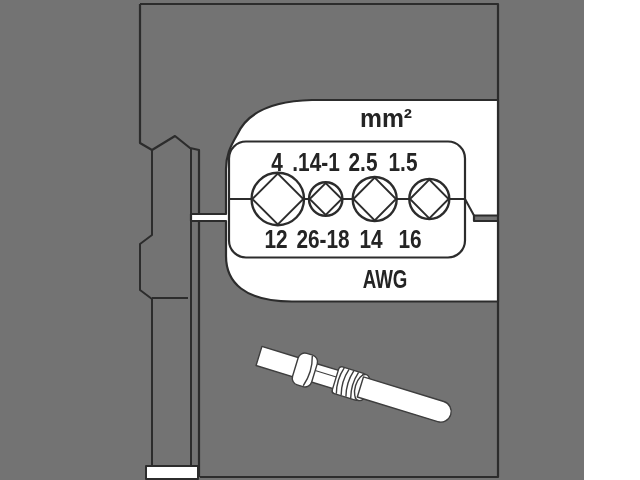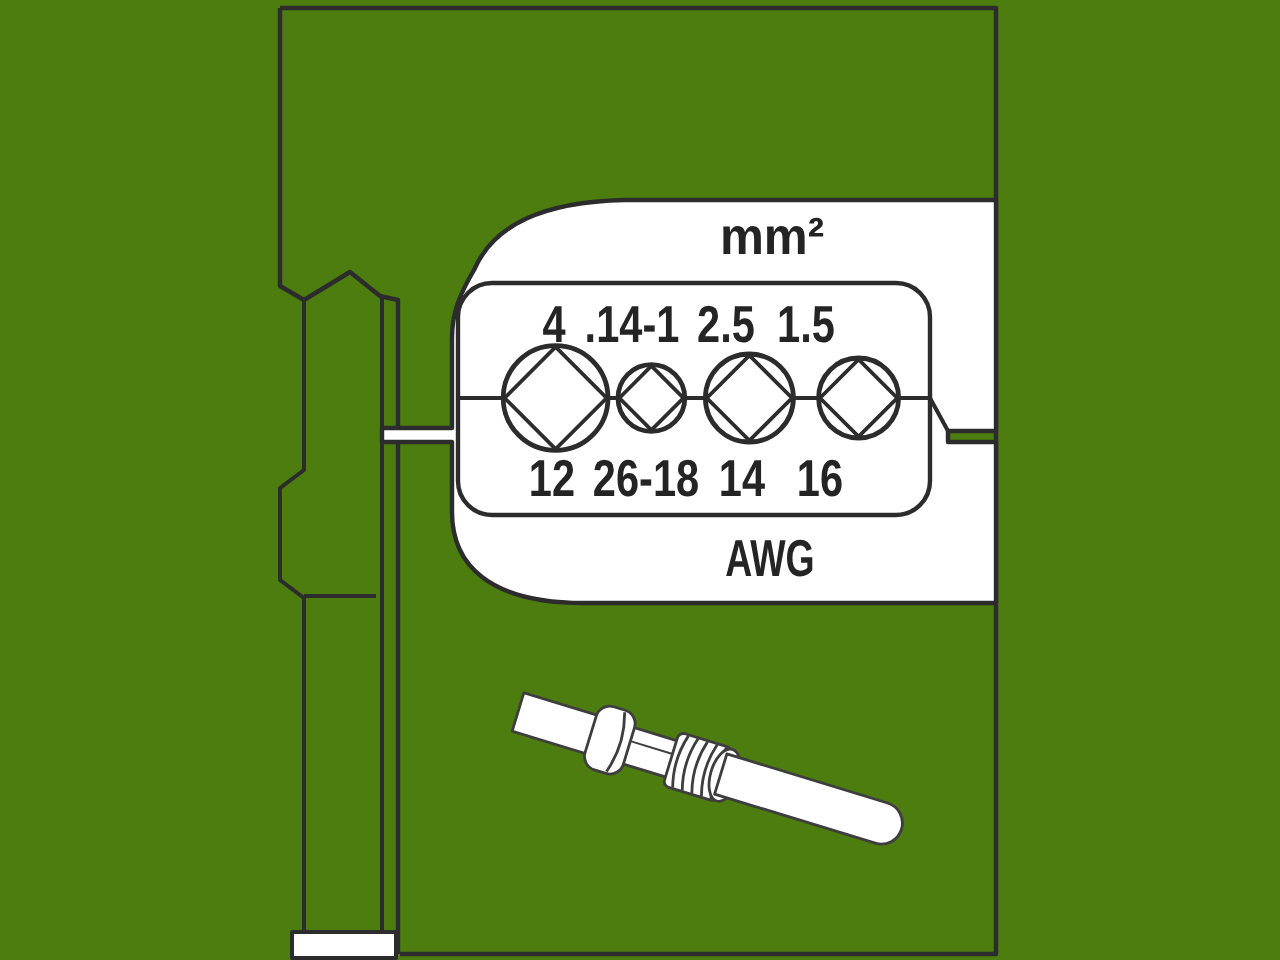--- a/index.html
+++ b/index.html
@@ -1,16 +1,16 @@
 <!DOCTYPE html>
 <html><head>
 <meta charset="utf-8">
 <style>
   html,body{margin:0;padding:0;background:#ffffff;}
-  #stage{position:relative;width:640px;height:480px;background:#4d7c0f;overflow:hidden;}
+  #stage{position:relative;width:584px;height:480px;background:#737373;overflow:hidden;}
   svg{display:block;}
   .lbl{font-family:"Liberation Sans","DejaVu Sans",sans-serif;font-weight:bold;fill:#242424;}
   .num{font-size:26px;}
   .unit{font-size:26px;}
 </style>
 </head>
 <body>
 
 <div id="stage">
 <svg width="640" height="480" viewBox="0 0 640 480">

